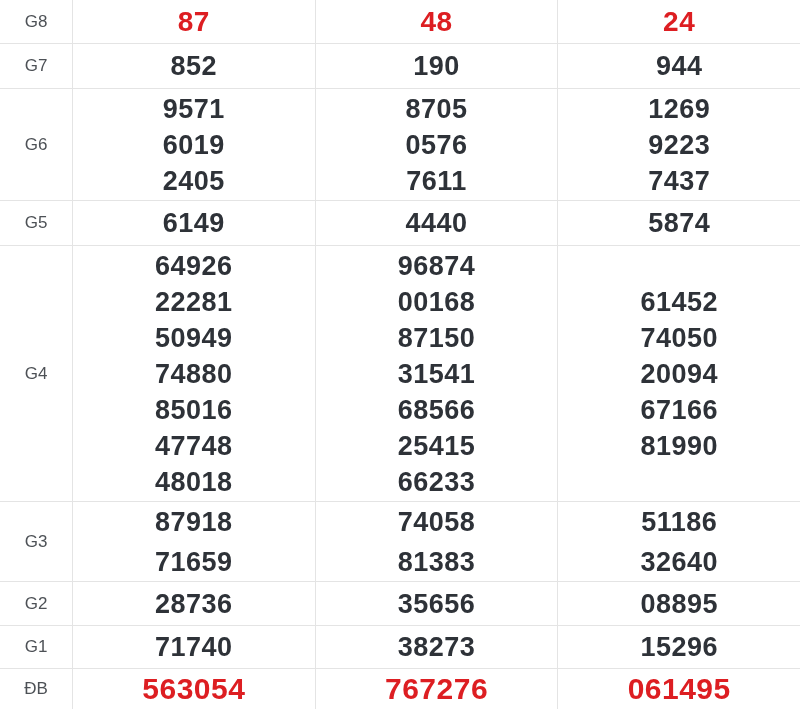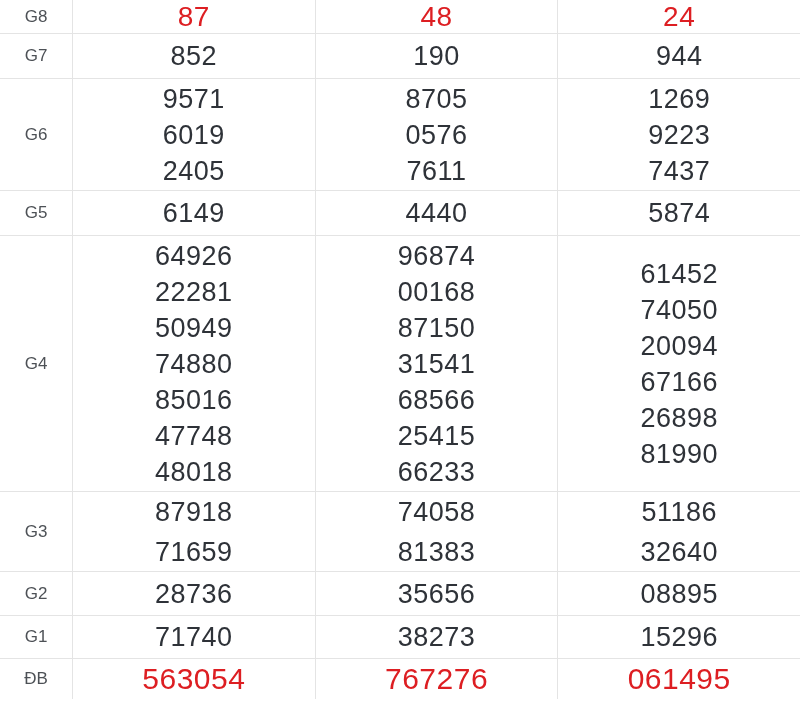--- a/index.html
+++ b/index.html
@@ -22,34 +22,34 @@
     width:72px;flex:0 0 72px;
     display:flex;align-items:center;justify-content:center;
     color:var(--label);font-size:17px;font-weight:400;
   }
   .cell{
     flex:1 1 0;border-left:1px solid var(--line);
     display:flex;flex-direction:column;align-items:center;justify-content:center;
   }
   .num{
     display:block;text-align:right;
-    color:var(--number);font-weight:400;font-size:27px;line-height:36px;
+    color:var(--number);font-weight:700;font-size:27px;line-height:36px;
     letter-spacing:0.5px;
   }
   .row-g3 .num{line-height:40px;}
   .red .num{color:var(--accent);}
   .row-g8 .num{font-size:28px;}
   .row-db .num{font-size:30px;}
 </style>
 </head>
 <body>
 
 <div class="table">
 
-  <div class="row row-g8" style="height:34px">
+  <div class="row row-g8" style="height:44px">
     <div class="label">G8</div>
     <div class="cell red">
       <span class="num">87</span>
     </div>
     <div class="cell red">
       <span class="num">48</span>
     </div>
     <div class="cell red">
       <span class="num">24</span>
     </div>
@@ -118,21 +118,20 @@
       <span class="num">31541</span>
       <span class="num">68566</span>
       <span class="num">25415</span>
       <span class="num">66233</span>
     </div>
     <div class="cell">
       <span class="num">61452</span>
       <span class="num">74050</span>
       <span class="num">20094</span>
       <span class="num">67166</span>
-      <span class="num">26898</span>
       <span class="num">81990</span>
     </div>
   </div>
 
   <div class="row row-g3" style="height:80px">
     <div class="label">G3</div>
     <div class="cell">
       <span class="num">87918</span>
       <span class="num">71659</span>
     </div>

